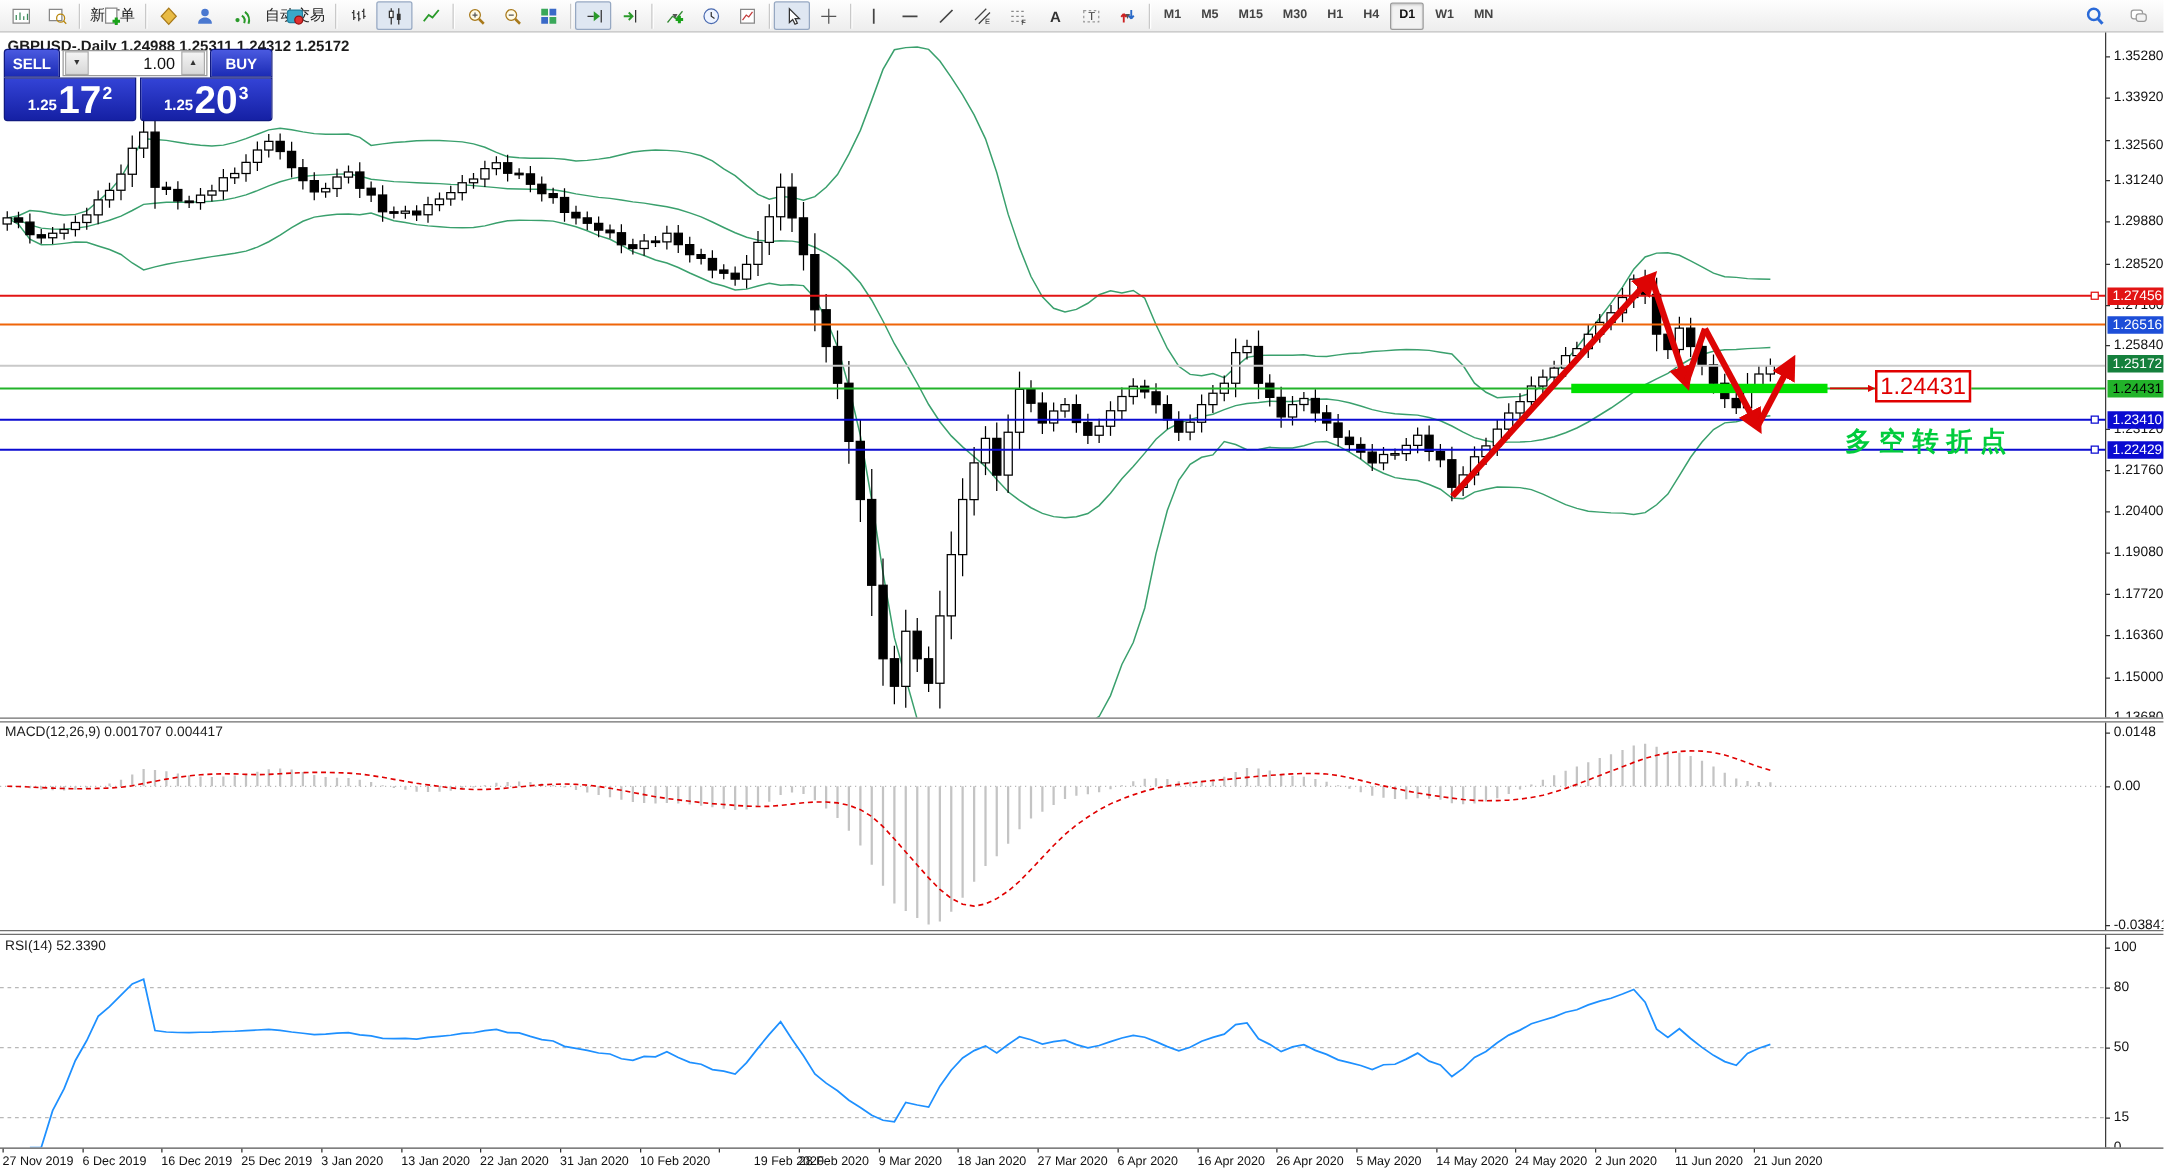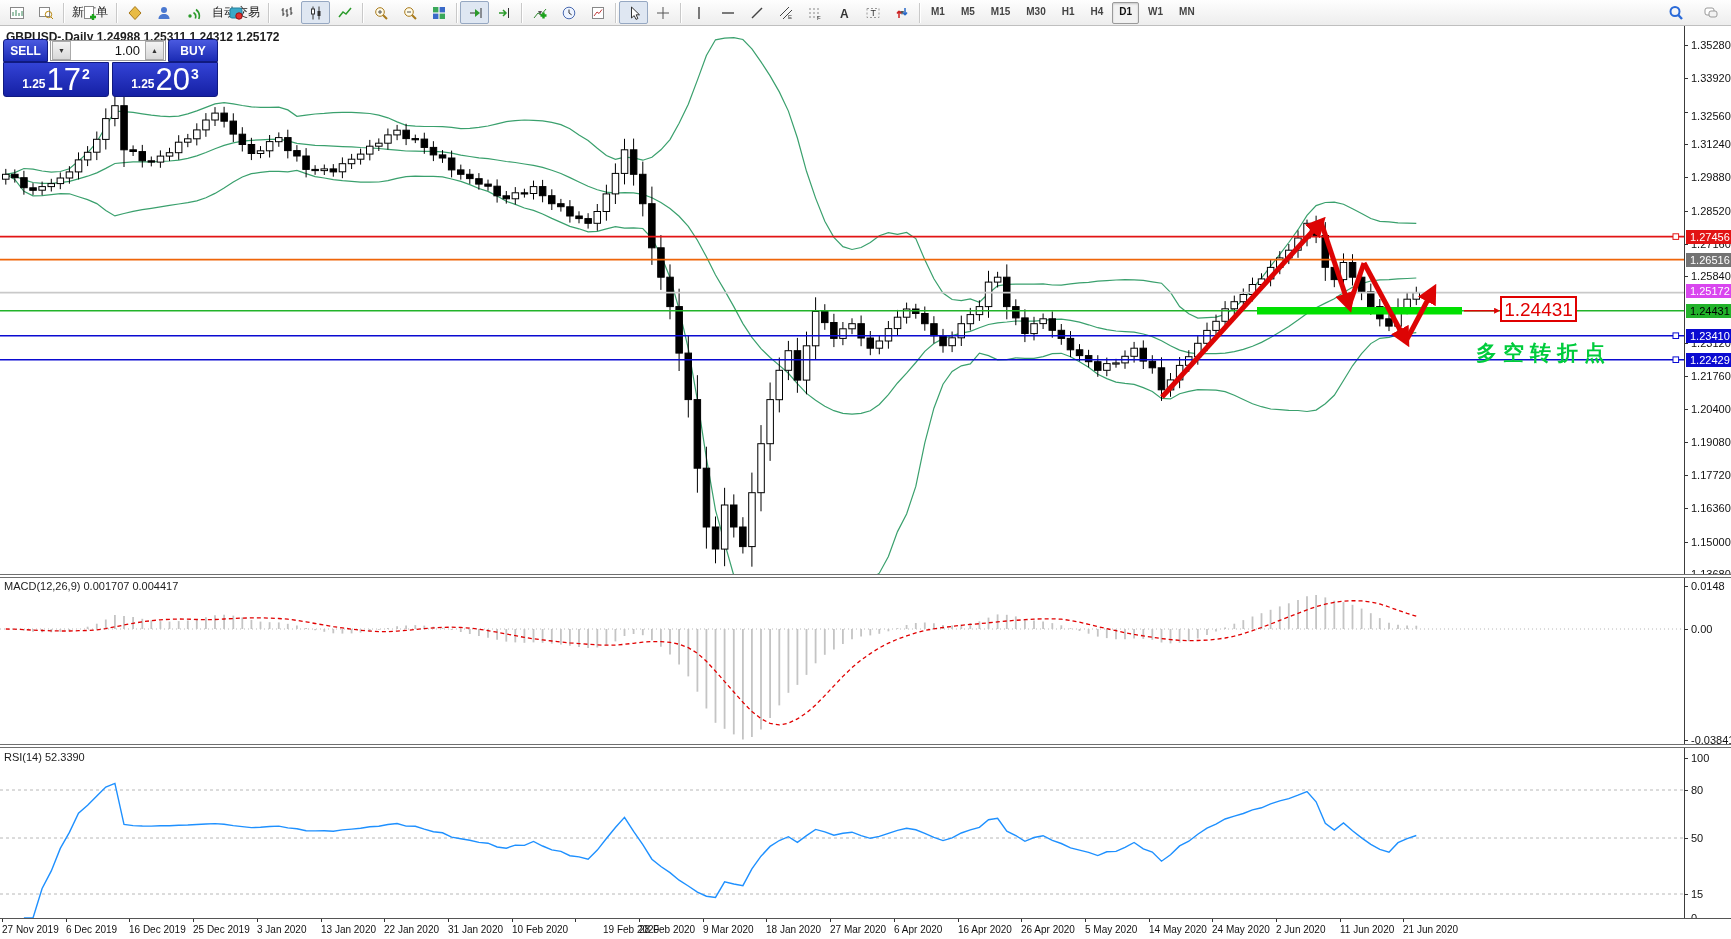--- a/index.html
+++ b/index.html
@@ -45,21 +45,21 @@
     border:1px solid #101a80;border-radius:3px 3px 0 0;box-sizing:border-box;}
   #oc-vol{position:absolute;left:47px;top:1px;width:116px;height:21px;background:#fff;border:1px solid #9a9a9a;
     display:flex;align-items:center;box-sizing:border-box;}
   #oc-vol .spin{width:17px;height:17px;margin:1px;background:linear-gradient(#f4f4f4,#d8d8d8);
     border:1px solid #aaa;font-size:7px;color:#333;display:flex;align-items:center;justify-content:center;}
   #oc-vol .val{flex:1;text-align:right;padding-right:4px;font-size:13px;color:#111;}
   .oc-price{position:absolute;top:23px;height:35px;background:linear-gradient(#3343d6,#1520a4);
     border:1px solid #101a80;box-sizing:border-box;color:#fff;display:flex;align-items:flex-end;
     justify-content:center;padding-bottom:2px;border-radius:0 0 3px 3px;}
   .oc-small{font-size:12px;font-weight:bold;margin-bottom:3px;}
-  .oc-big{font-size:31px;font-weight:normal;line-height:28px;margin:0 1px;}
+  .oc-big{font-size:31px;font-weight:bold;line-height:28px;margin:0 1px;}
   .oc-sup{font-size:14px;font-weight:bold;margin-bottom:12px;}
 
   
   #price-note-box{position:absolute;left:1500px;top:296px;width:77px;height:26px;border:2px solid #e00000;
     background:#fff;color:#e00000;font-size:19px;line-height:23px;text-align:center;box-sizing:border-box;}
   #cn-note{position:absolute;left:1476px;top:339px;font-size:21px;font-weight:bold;letter-spacing:6px;white-space:nowrap;}
 </style>
 </head>
 <body>
 
@@ -667,22 +667,22 @@
       <div class="tick-label" style="top:436px">1.19080</div>
       <div class="tick-mark" style="top:475px"></div>
       <div class="tick-label" style="top:469px">1.17720</div>
       <div class="tick-mark" style="top:508px"></div>
       <div class="tick-label" style="top:502px">1.16360</div>
       <div class="tick-mark" style="top:542px"></div>
       <div class="tick-label" style="top:536px">1.15000</div>
       <div class="tick-mark" style="top:574px"></div>
       <div class="tick-label" style="top:568px">1.13680</div>
       <div class="badge" style="top:230px;background:#e21414;color:#ffffff">1.27456</div>
-      <div class="badge" style="top:253px;background:#737373;color:#ffffff">1.26516</div>
-      <div class="badge" style="top:284px;background:#d946ef;color:#ffffff">1.25172</div>
+      <div class="badge" style="top:253px;background:#1d4ed8;color:#ffffff">1.26516</div>
+      <div class="badge" style="top:284px;background:#15803d;color:#ffffff">1.25172</div>
       <div class="badge" style="top:304px;background:#22b32a;color:#000000">1.24431</div>
       <div class="badge" style="top:329px;background:#0b0bd1;color:#ffffff">1.23410</div>
       <div class="badge" style="top:353px;background:#0b0bd1;color:#ffffff">1.22429</div>
     </div>
   <div id="axis-border"></div>
 
   <div class="pane-sep" style="top:574px"></div>
   <svg id="macd-svg" style="left:0;top:578px" width="1684" height="168" viewBox="0 0 1684 168">
       <line x1="0" y1="51" x2="1684" y2="51" stroke="#b8b8b8" stroke-dasharray="1,3"></line>
       <line x1="5.8" y1="51" x2="5.8" y2="51.0" stroke="#c4c4c4" stroke-width="1.8"></line>

